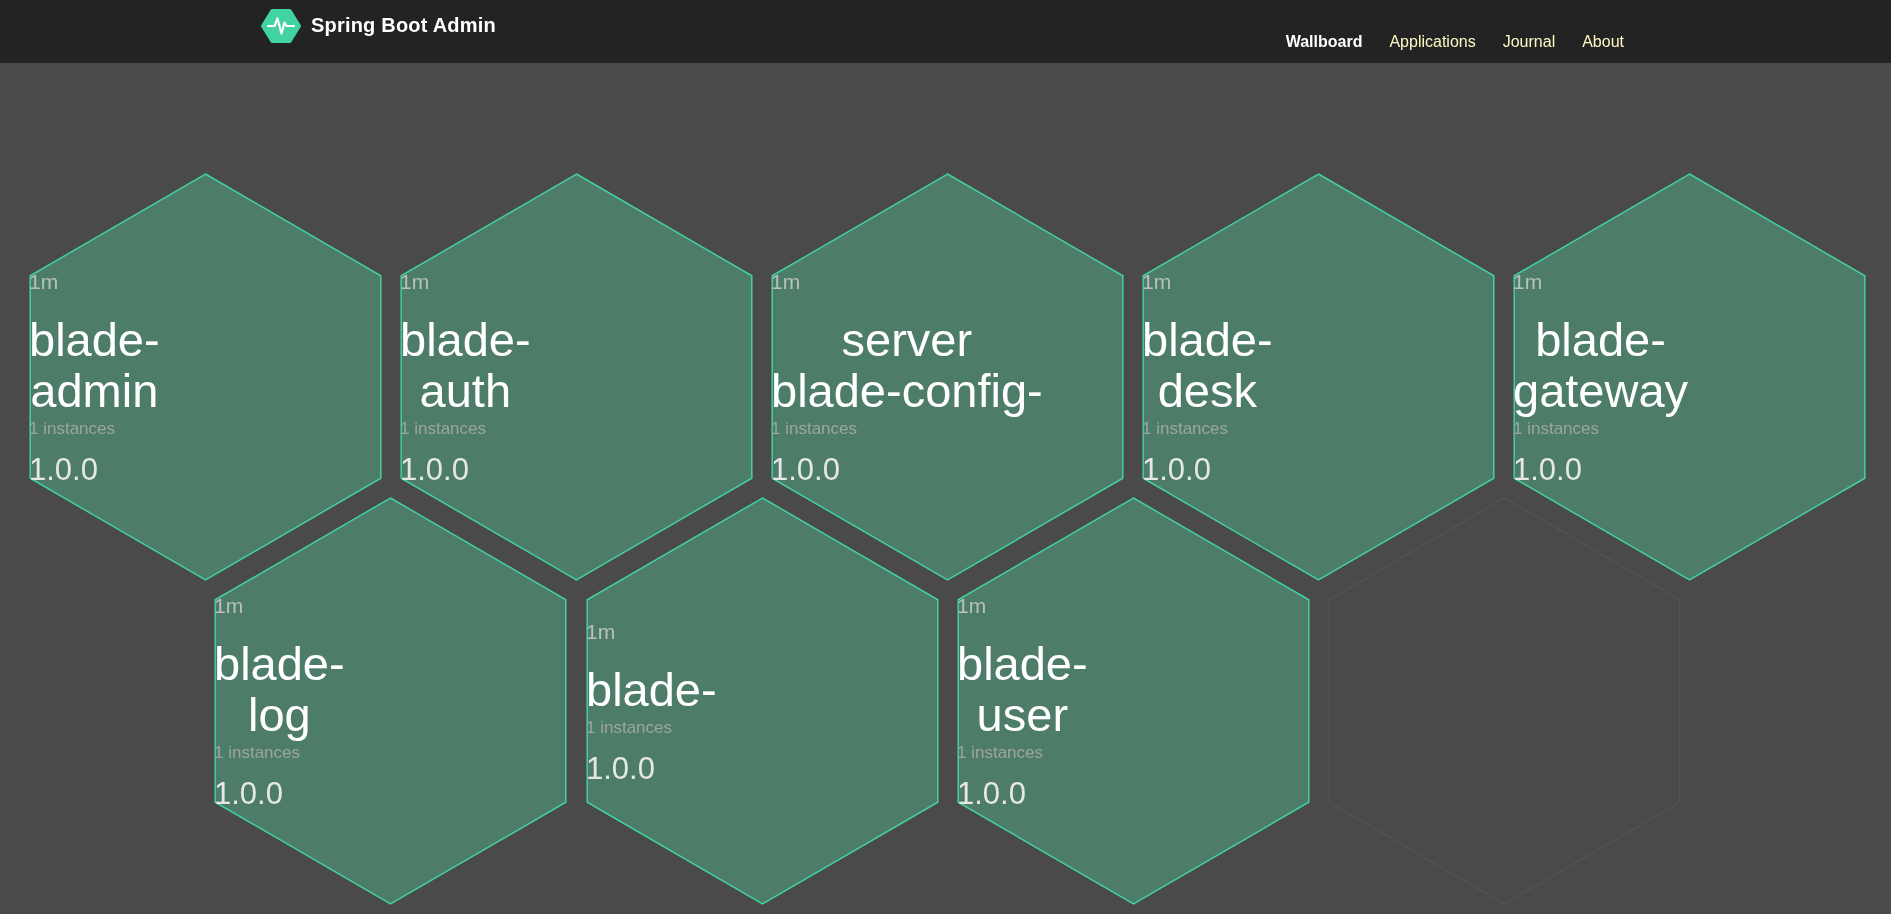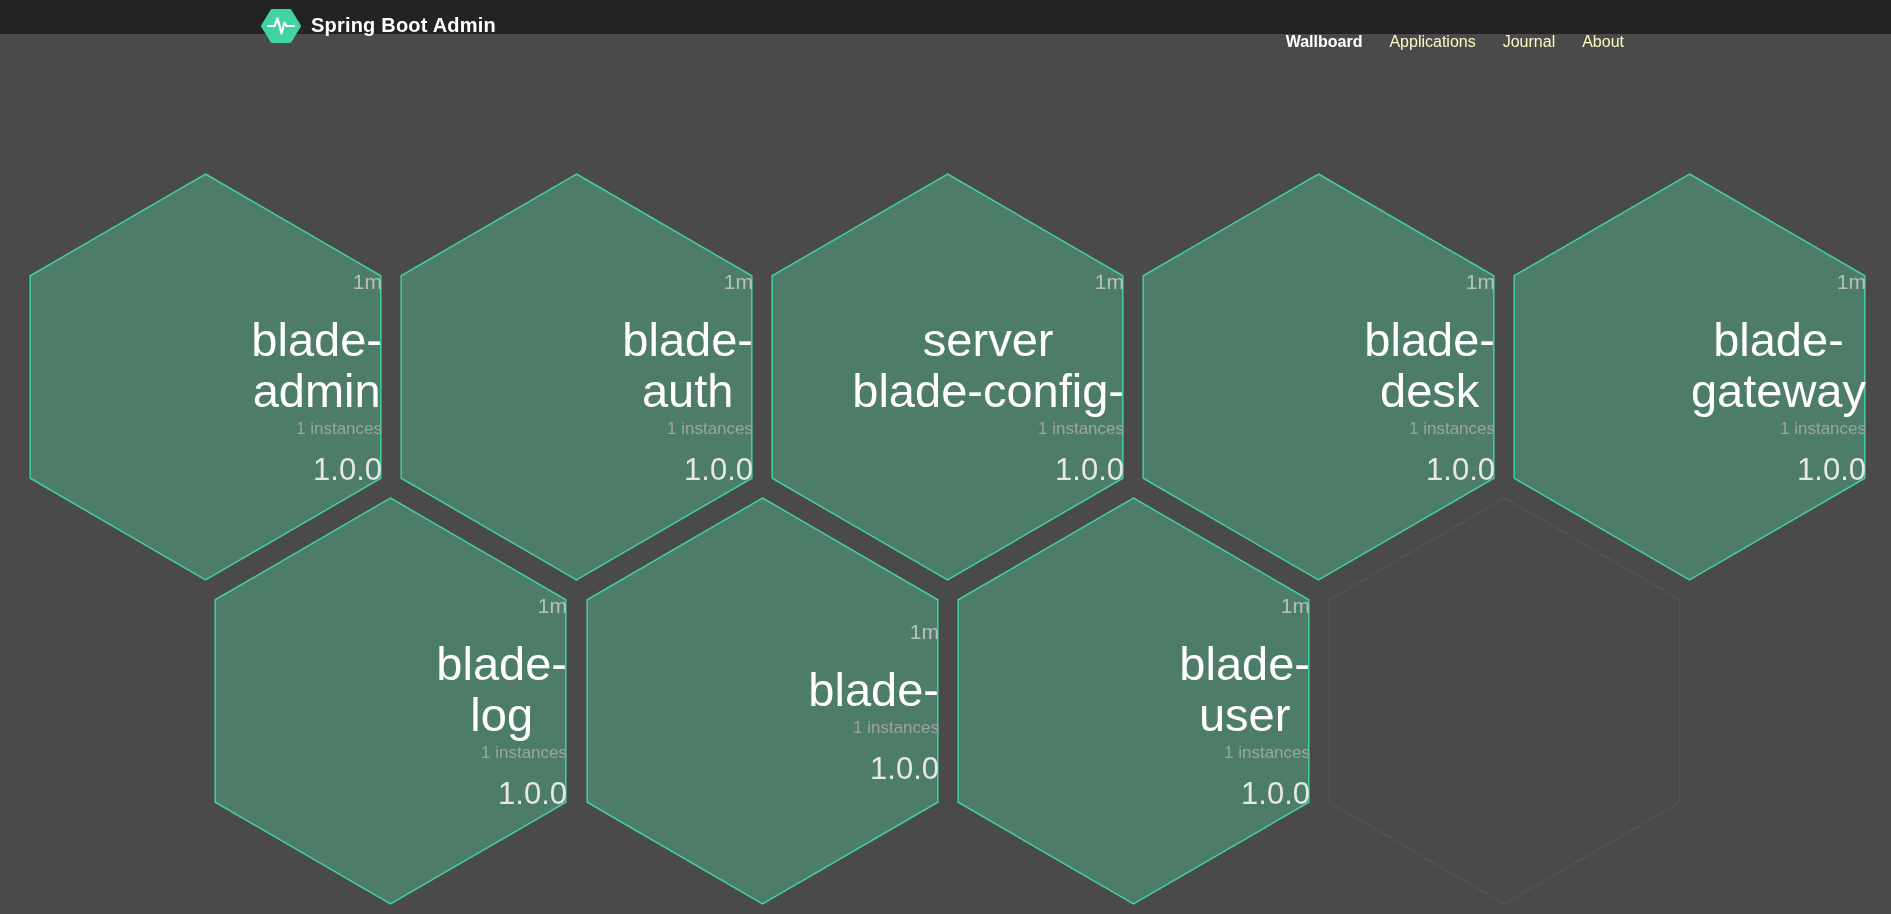--- a/index.html
+++ b/index.html
@@ -10,21 +10,21 @@
     overflow: hidden;
     background: #4a4a4a;
     font-family: "Liberation Sans", "DejaVu Sans", sans-serif;
   }
 
   
   .header {
     position: absolute;
     left: 0; top: 0;
     width: 100%;
-    height: 34px;
+    height: 63px;
     background: #232323;
   }
   .brand {
     position: absolute;
     left: 261px; top: 0;
     height: 51px;
     display: flex;
     align-items: center;
     gap: 10px;
   }
@@ -83,21 +83,21 @@
     fill: none;
     stroke: #585858;
     stroke-width: 1;
   }
   .hex-content {
     position: absolute;
     left: 0; top: 0;
     width: 100%; height: 100%;
     display: flex;
     flex-direction: column;
-    align-items: flex-end;
+    align-items: flex-start;
     justify-content: center;
     text-align: center;
   }
   .hex-uptime {
     font-size: 21px;
     line-height: 24px;
     color: #b9c0bc;
     margin-bottom: 20px;
   }
   .hex-name {

